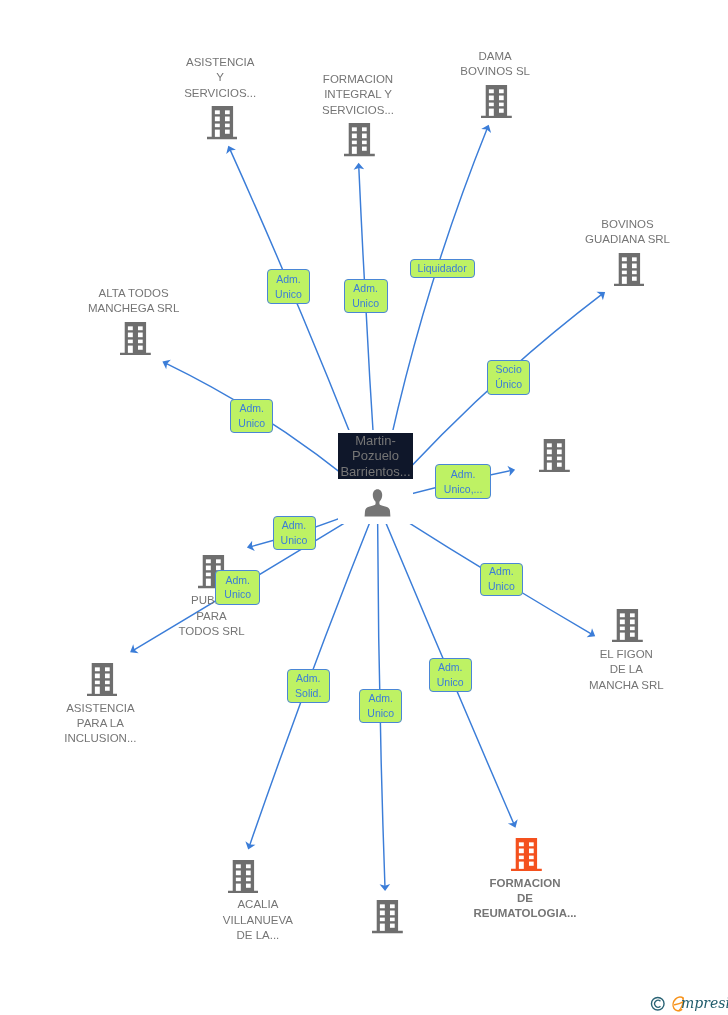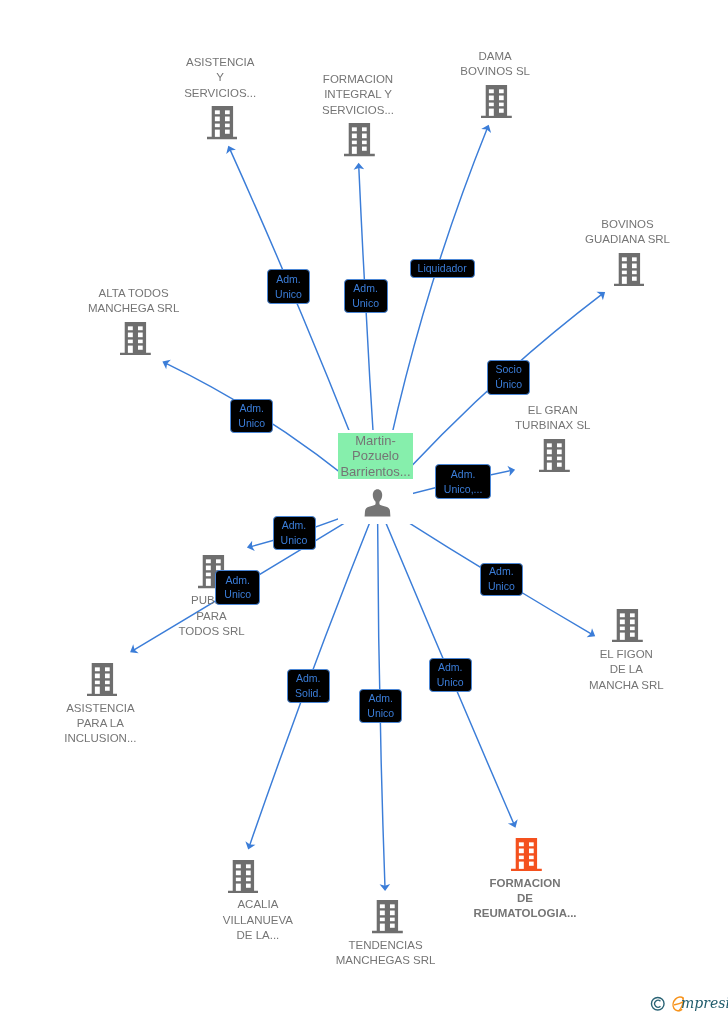--- a/index.html
+++ b/index.html
@@ -7,25 +7,25 @@
        font-family:"Liberation Sans",sans-serif;
        -webkit-font-smoothing:antialiased;will-change:transform;}
   #stage{position:absolute;left:0;top:0;width:728px;height:1015px;}
   svg.layer{position:absolute;left:0;top:0;width:728px;height:1015px;overflow:visible;}
   .node{position:absolute;}
   .node-icon{position:absolute;}
   .node-label{position:absolute;text-align:center;color:#757575;font-size:11.5px;
               line-height:15.3px;white-space:pre-line;}
   .node-label.bold{font-weight:bold;}
   .edge-label{position:absolute;box-sizing:border-box;border:1.6px solid #4a86d6;
-          border-radius:4px;background:#000000;color:#3b7dd8;font-size:10.5px;
+          border-radius:4px;background:#bef264;color:#3b7dd8;font-size:10.5px;
           line-height:14.9px;text-align:center;white-space:pre-line;
           display:flex;align-items:center;justify-content:center;}
   .person-label{position:absolute;text-align:center;color:#757575;font-size:13px;
-              line-height:15.15px;white-space:pre-line;background:#86efac;}
+              line-height:15.15px;white-space:pre-line;background:#0f172a;}
   #watermark{position:absolute;left:0;top:0;width:728px;height:1015px;}
 </style>
 </head>
 <body>
 
 <div id="stage">
 <svg class="layer" id="edges-layer">
   <defs>
         <mask id="centermask">
           <rect x="0" y="0" width="728" height="1015" fill="#fff"></rect>
@@ -158,22 +158,20 @@
         <path fill="#6e6e6e" d="M15.3 0 h69.4 v100 h15.3 v8 H0 v-8 h15.3 z"></path>
         <rect x="25.6" y="13.9" width="16" height="12.6" fill="#fff"></rect>
         <rect x="58.4" y="13.9" width="15.3" height="12.6" fill="#fff"></rect>
         <rect x="25.6" y="34" width="16" height="15.2" fill="#fff"></rect>
         <rect x="58.4" y="34" width="15.3" height="15.2" fill="#fff"></rect>
         <rect x="25.6" y="57" width="16" height="11.6" fill="#fff"></rect>
         <rect x="58.4" y="57" width="15.3" height="11.6" fill="#fff"></rect>
         <rect x="25.6" y="76.4" width="16" height="23.6" fill="#fff"></rect>
         <rect x="58.4" y="76.4" width="15.3" height="13.6" fill="#fff"></rect>
       </svg>
-  <div class="node-label" style="left:0.0px;top:0.0px;width:130px;">EL GRAN
-TURBINAX SL</div>
 </div>
 <div class="node" style="left:63.6px;top:285.9px;width:140.0px;height:69.5px;">
   <svg class="node-icon" style="left:56.20px;top:36.00px;" width="30.80" height="33.40" viewBox="0 0 100 108">
         <path fill="#6e6e6e" d="M15.3 0 h69.4 v100 h15.3 v8 H0 v-8 h15.3 z"></path>
         <rect x="25.6" y="13.9" width="16" height="12.6" fill="#fff"></rect>
         <rect x="58.4" y="13.9" width="15.3" height="12.6" fill="#fff"></rect>
         <rect x="25.6" y="34" width="16" height="15.2" fill="#fff"></rect>
         <rect x="58.4" y="34" width="15.3" height="15.2" fill="#fff"></rect>
         <rect x="25.6" y="57" width="16" height="11.6" fill="#fff"></rect>
         <rect x="58.4" y="57" width="15.3" height="11.6" fill="#fff"></rect>
@@ -236,22 +234,20 @@
         <path fill="#6e6e6e" d="M15.3 0 h69.4 v100 h15.3 v8 H0 v-8 h15.3 z"></path>
         <rect x="25.6" y="13.9" width="16" height="12.6" fill="#fff"></rect>
         <rect x="58.4" y="13.9" width="15.3" height="12.6" fill="#fff"></rect>
         <rect x="25.6" y="34" width="16" height="15.2" fill="#fff"></rect>
         <rect x="58.4" y="34" width="15.3" height="15.2" fill="#fff"></rect>
         <rect x="25.6" y="57" width="16" height="11.6" fill="#fff"></rect>
         <rect x="58.4" y="57" width="15.3" height="11.6" fill="#fff"></rect>
         <rect x="25.6" y="76.4" width="16" height="23.6" fill="#fff"></rect>
         <rect x="58.4" y="76.4" width="15.3" height="13.6" fill="#fff"></rect>
       </svg>
-  <div class="node-label" style="left:0.0px;top:38.0px;width:140px;">TENDENCIAS
-MANCHEGAS SRL</div>
 </div>
 <div class="node" style="left:450.0px;top:837.6px;width:150.0px;height:84.0px;">
   <svg class="node-icon" style="left:61.30px;top:0.00px;" width="30.80" height="33.40" viewBox="0 0 100 108">
         <path fill="#f4511e" d="M15.3 0 h69.4 v100 h15.3 v8 H0 v-8 h15.3 z"></path>
         <rect x="25.6" y="13.9" width="16" height="12.6" fill="#fff"></rect>
         <rect x="58.4" y="13.9" width="15.3" height="12.6" fill="#fff"></rect>
         <rect x="25.6" y="34" width="16" height="15.2" fill="#fff"></rect>
         <rect x="58.4" y="34" width="15.3" height="15.2" fill="#fff"></rect>
         <rect x="25.6" y="57" width="16" height="11.6" fill="#fff"></rect>
         <rect x="58.4" y="57" width="15.3" height="11.6" fill="#fff"></rect>

